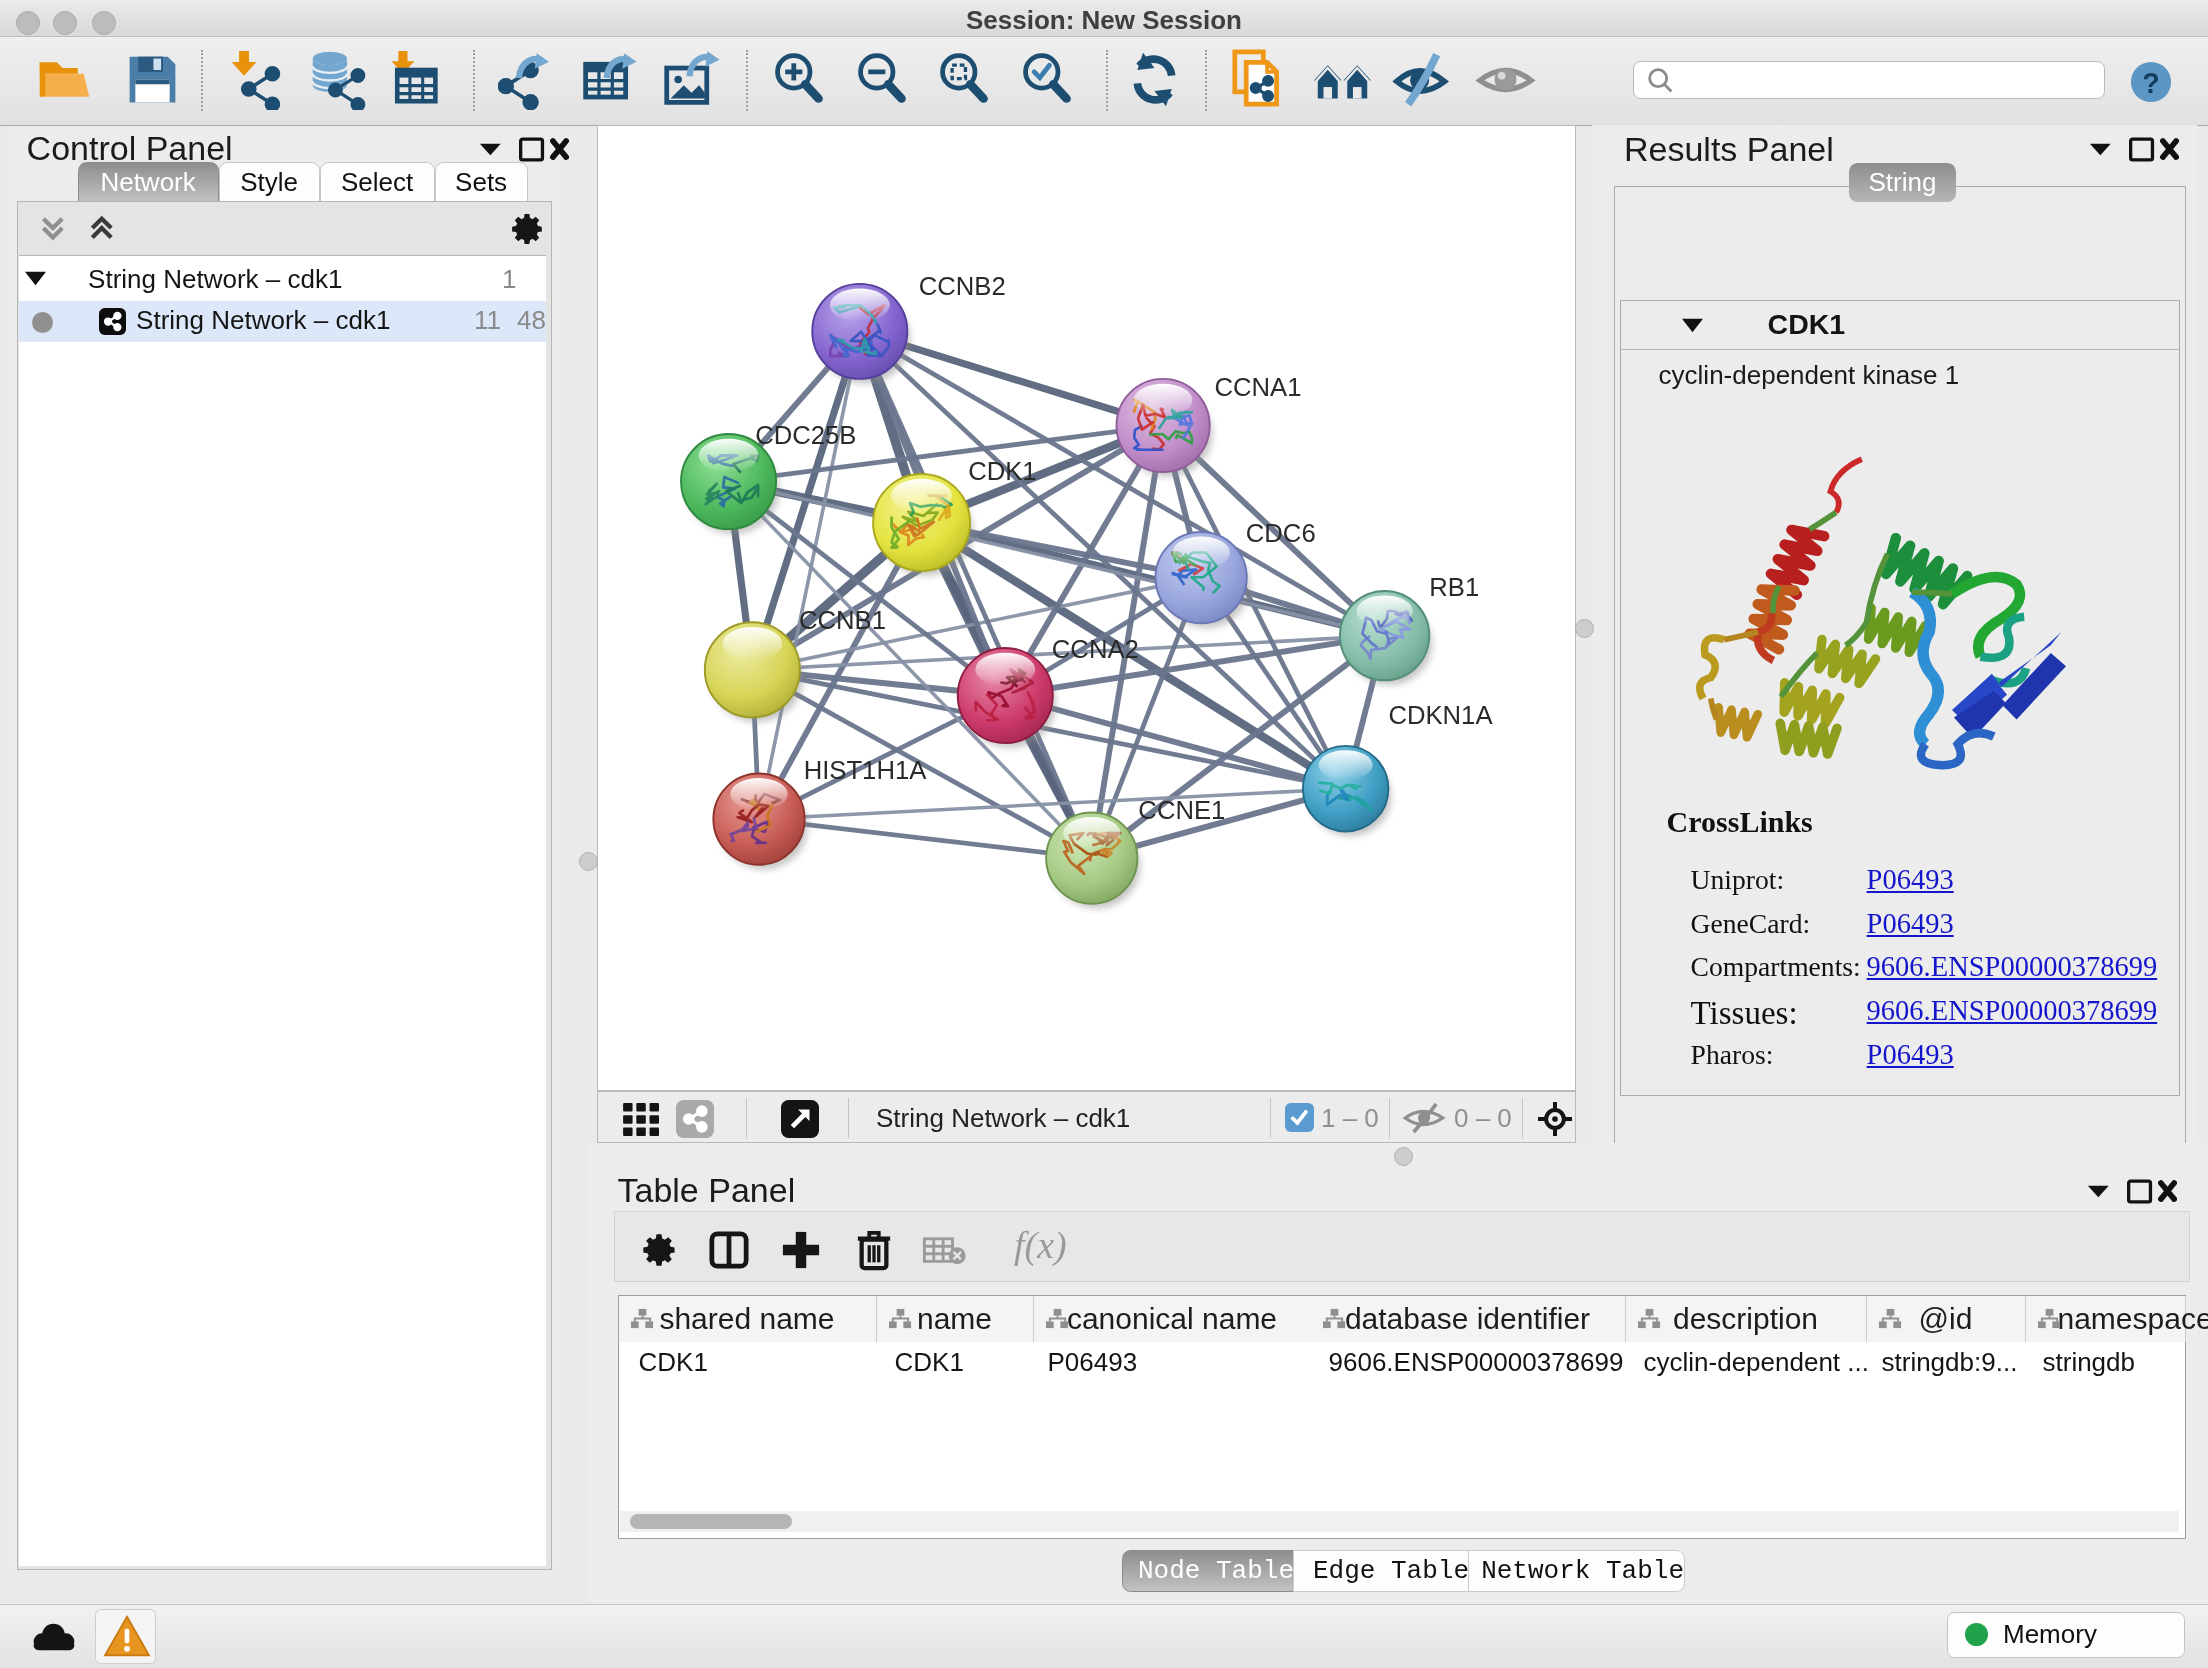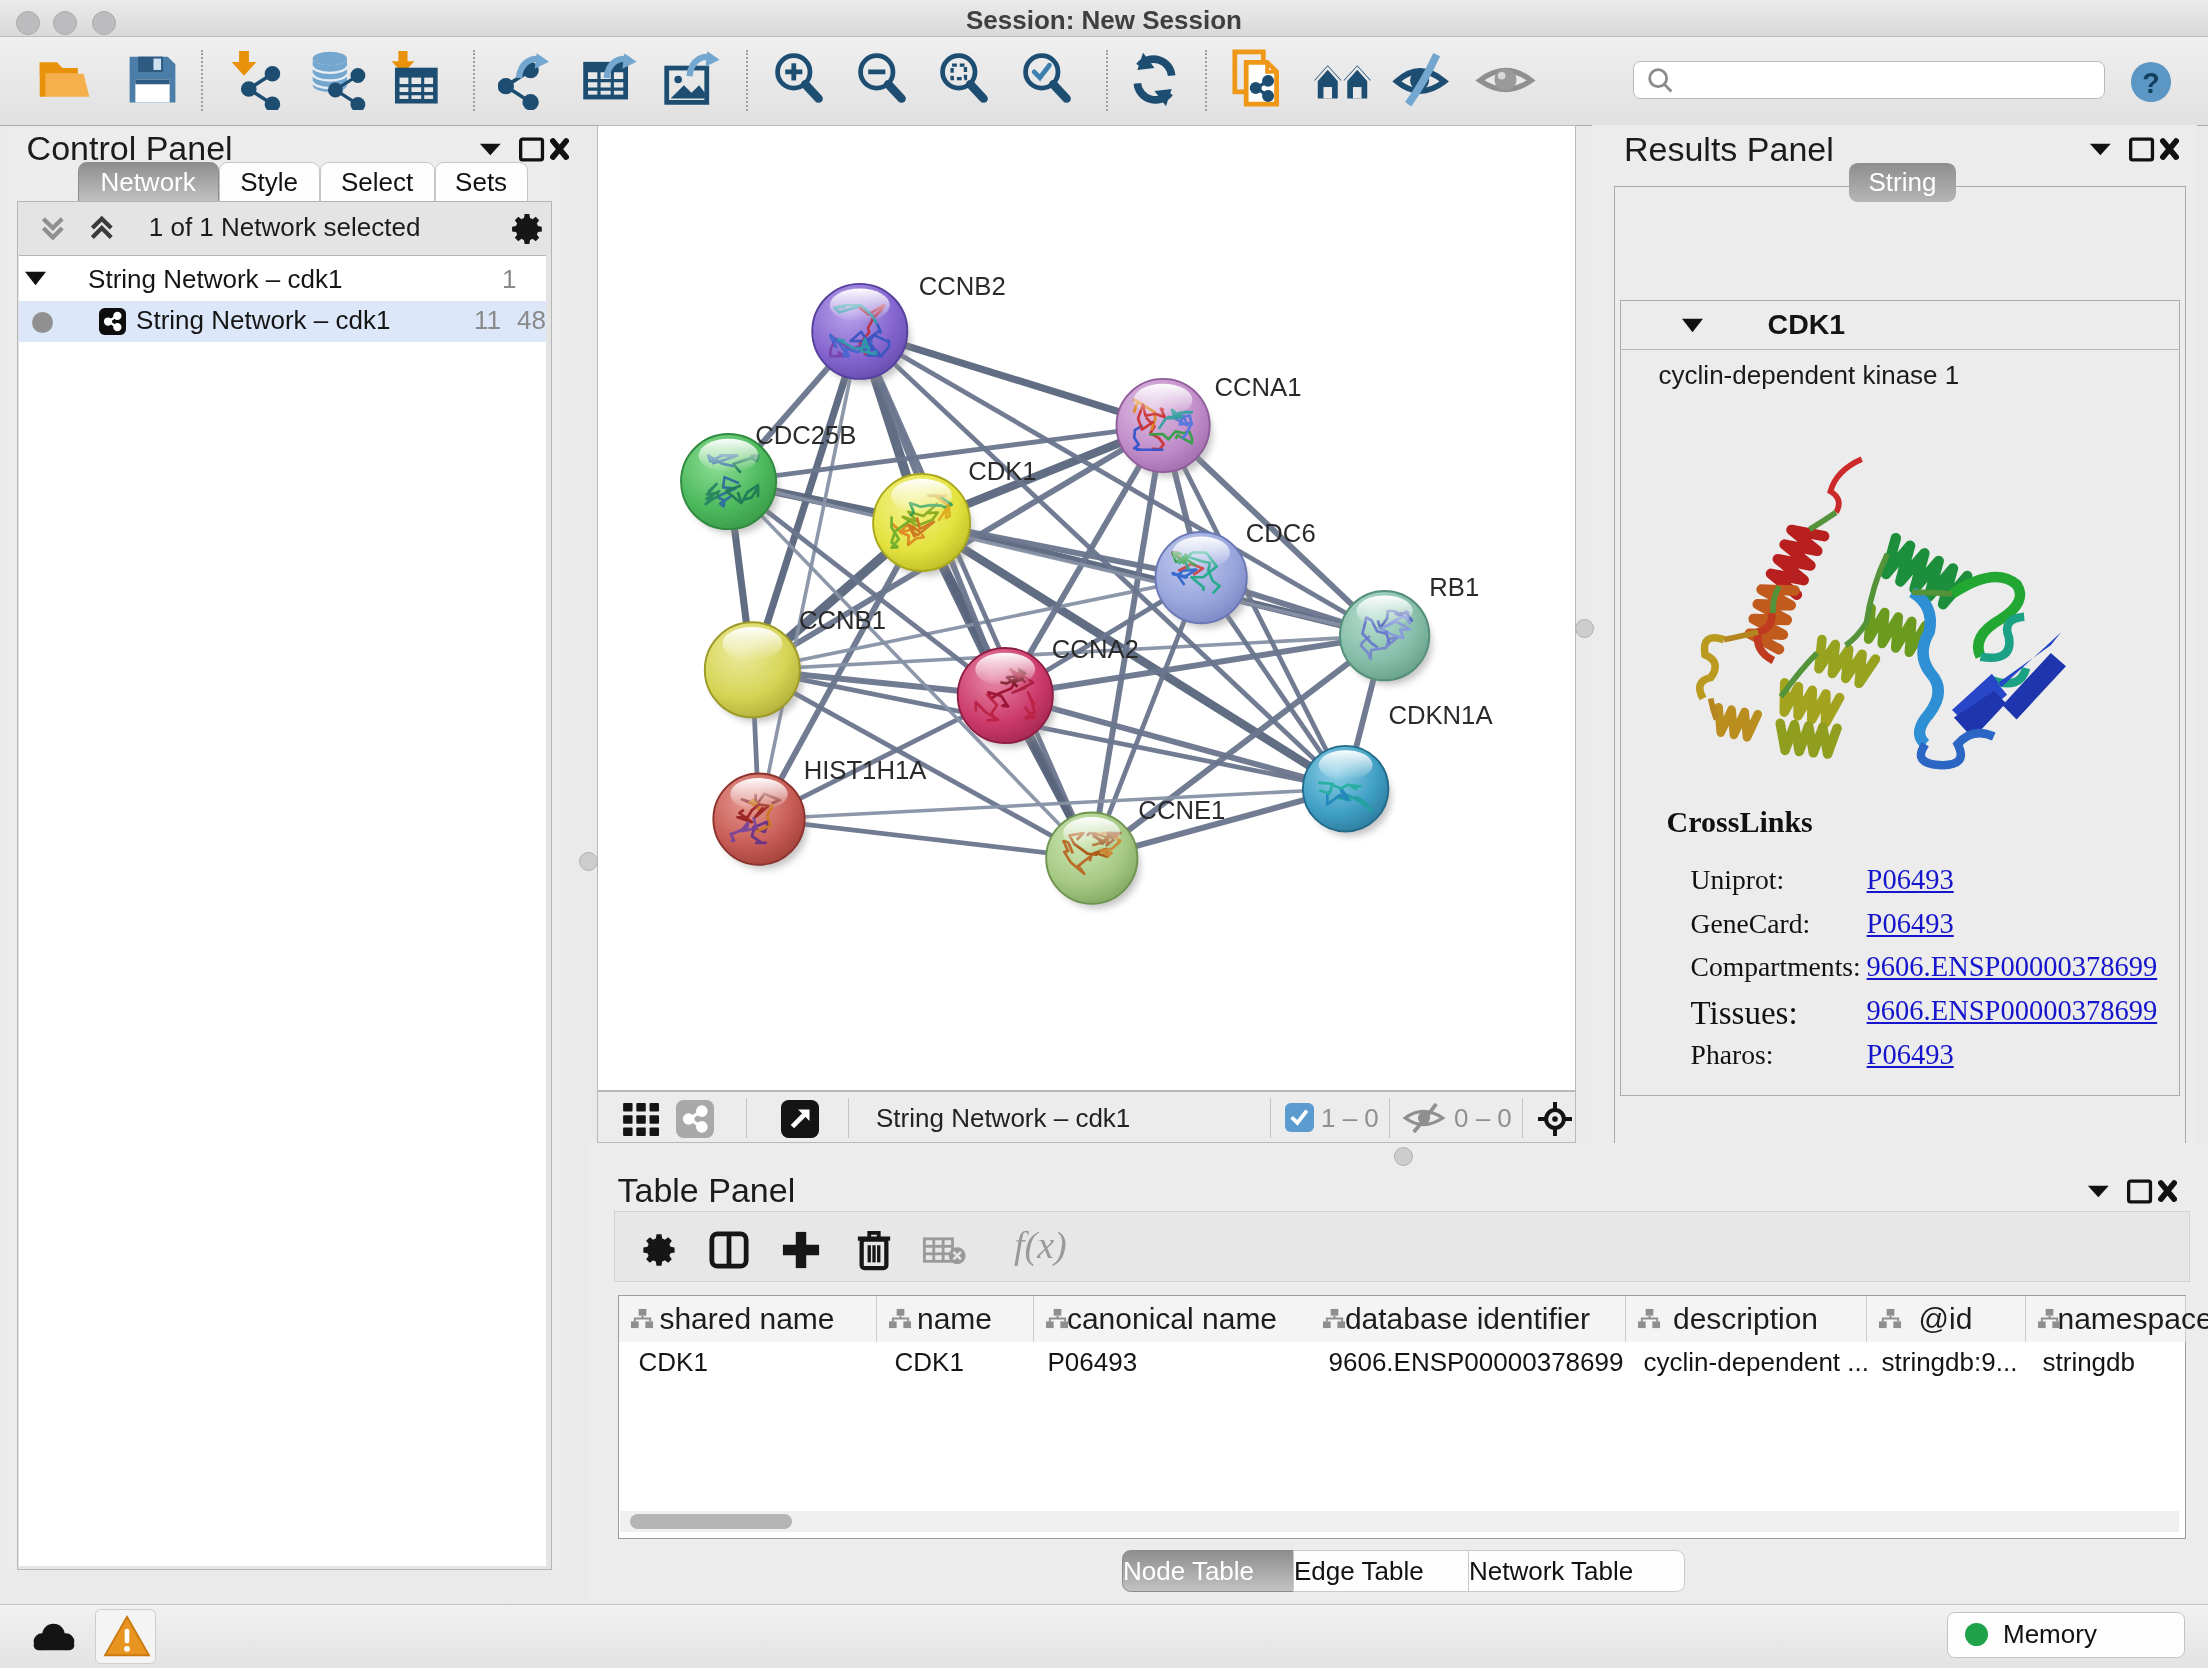--- a/index.html
+++ b/index.html
@@ -57,21 +57,21 @@
   #tpanel{left:588px;top:1143px;width:1621px;height:459px;background:#ececec;}
   #t-toolbox{position:absolute;left:26px;top:68px;width:1574px;height:69px;
      background:#e7e7e7;border:1.9px solid #d2d2d2;}
   #t-table{position:absolute;left:29.5px;top:152px;width:1566px;height:242px;
      background:#fff;border:1.9px solid #9d9d9d;}
   .thcell{position:absolute;top:0;height:46px;background:#f4f4f4;
      border-right:1.9px solid #cccccc;box-sizing:border-box;
      font-size:30px;color:#1d1d1d;text-align:center;line-height:46px;}
   .tdcell{position:absolute;top:48px;height:40px;font-size:26px;color:#141414;}
   .btab{position:absolute;height:40px;background:#fdfdfd;border:1px solid #c9c9c9;
-     font-size:26px;color:#111;text-align:left;line-height:40px;}
+     font-size:26px;color:#111;text-align:right;line-height:40px;font-family:Liberation Mono, monospace;}
   
   #statusbar{left:0;top:1604px;width:2208px;height:65px;
     background:linear-gradient(#f1f1f1,#e2e2e2);border-top:1.9px solid #c6c6c6;}
   .knob{position:absolute;width:17px;height:17px;border-radius:50%;
     background:#cdcdcd;border:1px solid #b0b0b0;}
 </style>
 </head>
 <body>
 <div id="win">
 
@@ -244,21 +244,20 @@
     <div class="tab tabsel" style="left:70px;width:139px;">Network</div>
     <div class="tab" style="left:211px;width:99px;">Style</div>
     <div class="tab" style="left:312px;width:113px;">Select</div>
     <div class="tab" style="left:427px;width:91px;">Sets</div>
     <div id="cp-box">
 
       <svg style="position:absolute;left:21px;top:11.4px" width="86" height="32" viewBox="0 0 90 34">
         <path d="M4 6 L14 16 L24 6 M4 16 L14 26 L24 16" fill="none" stroke="#8f8f8f" stroke-width="4.5"></path>
         <path d="M56 16 L66 6 L76 16 M56 26 L66 16 L76 26" fill="none" stroke="#3a3a3a" stroke-width="4.5"></path>
       </svg>
-      <div style="position:absolute;left:0;top:9.5px;width:100%;text-align:center;font-size:26px;color:#1b1b1b;">1 of 1 Network selected</div>
       <svg style="position:absolute;left:490px;top:7.6px" width="38" height="38" viewBox="0 0 24 24">
         <path fill="#161616" d="M12 8.5a3.5 3.5 0 1 0 0 7 3.5 3.5 0 0 0 0-7zm9.4 5l-.1-3l-2.4-.4a7 7 0 0 0-.7-1.6l1.5-2l-2.2-2.2l-2 1.5a7 7 0 0 0-1.6-.7L13.5 2.6h-3l-.4 2.5a7 7 0 0 0-1.6.7l-2-1.5L4.3 6.5l1.5 2a7 7 0 0 0-.7 1.6l-2.5.4v3l2.5.4a7 7 0 0 0 .7 1.6l-1.5 2l2.2 2.2l2-1.5a7 7 0 0 0 1.6.7l.4 2.5h3l.4-2.5a7 7 0 0 0 1.6-.7l2 1.5l2.2-2.2l-1.5-2a7 7 0 0 0 .7-1.6z"></path>
       </svg>
       <div id="cp-tree">
         <div class="trow" style="top:3.8px;">
           <svg style="position:absolute;left:3.8px;top:9.5px" width="25" height="21" viewBox="0 0 26 22">
               <path d="M2 3 L24 3 L13 17 Z" fill="#111"></path>
             </svg>
           <span style="position:absolute;left:69px;top:3.8px;">String Network – cdk1</span>
           <span style="position:absolute;left:483px;top:3.8px;color:#8a8a8a;">1</span>

